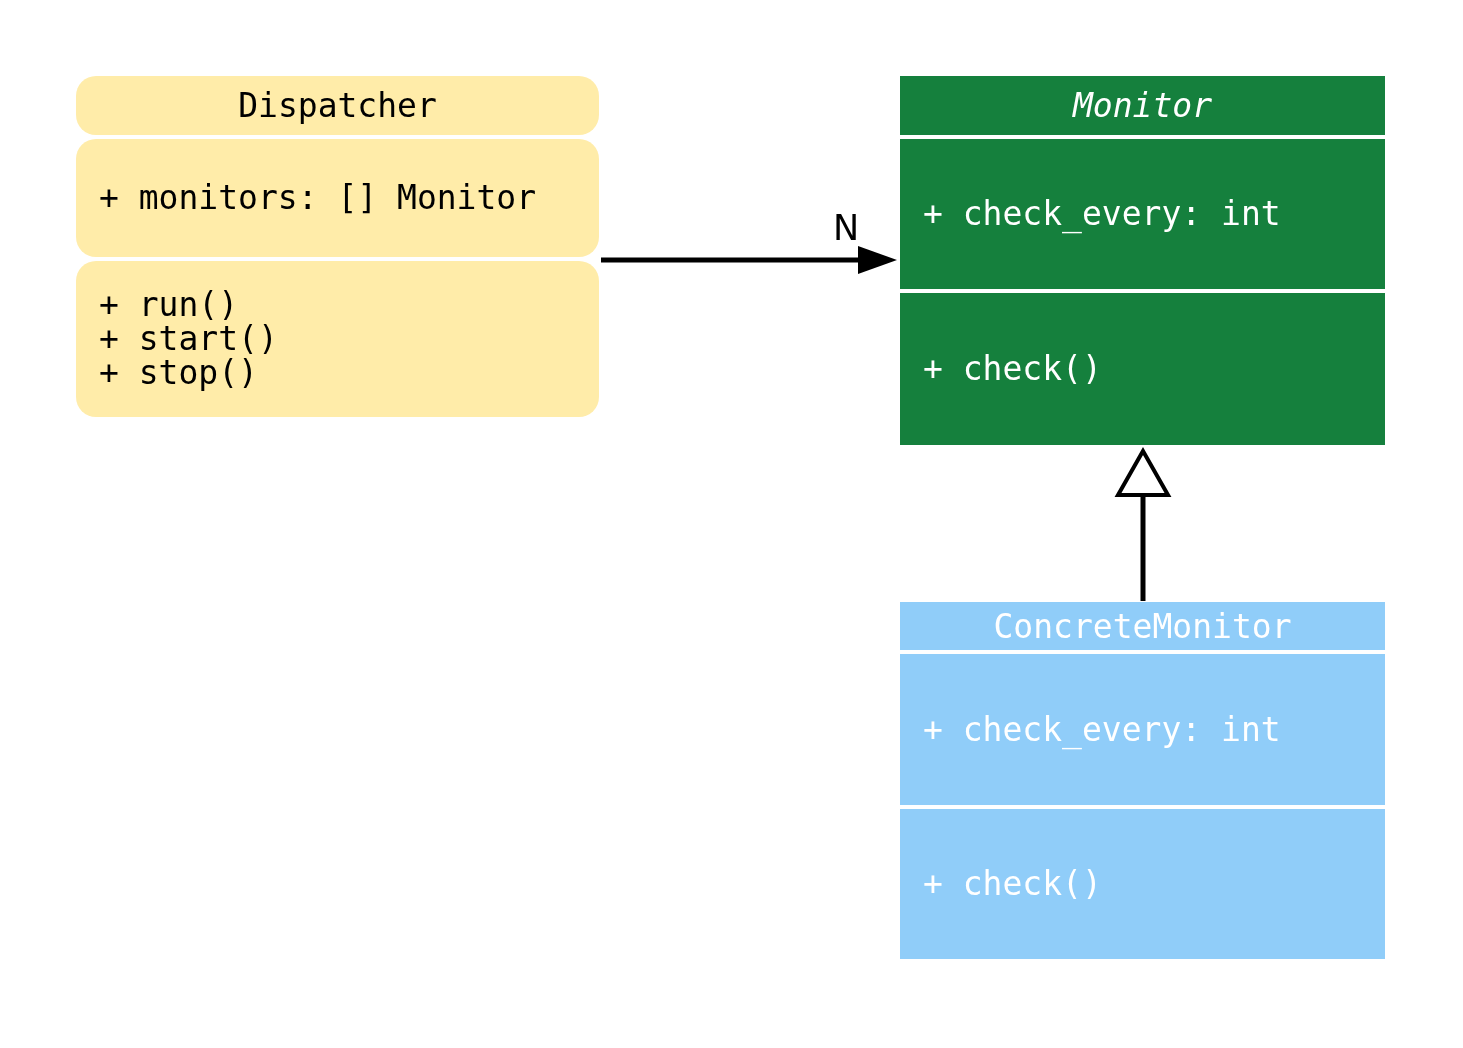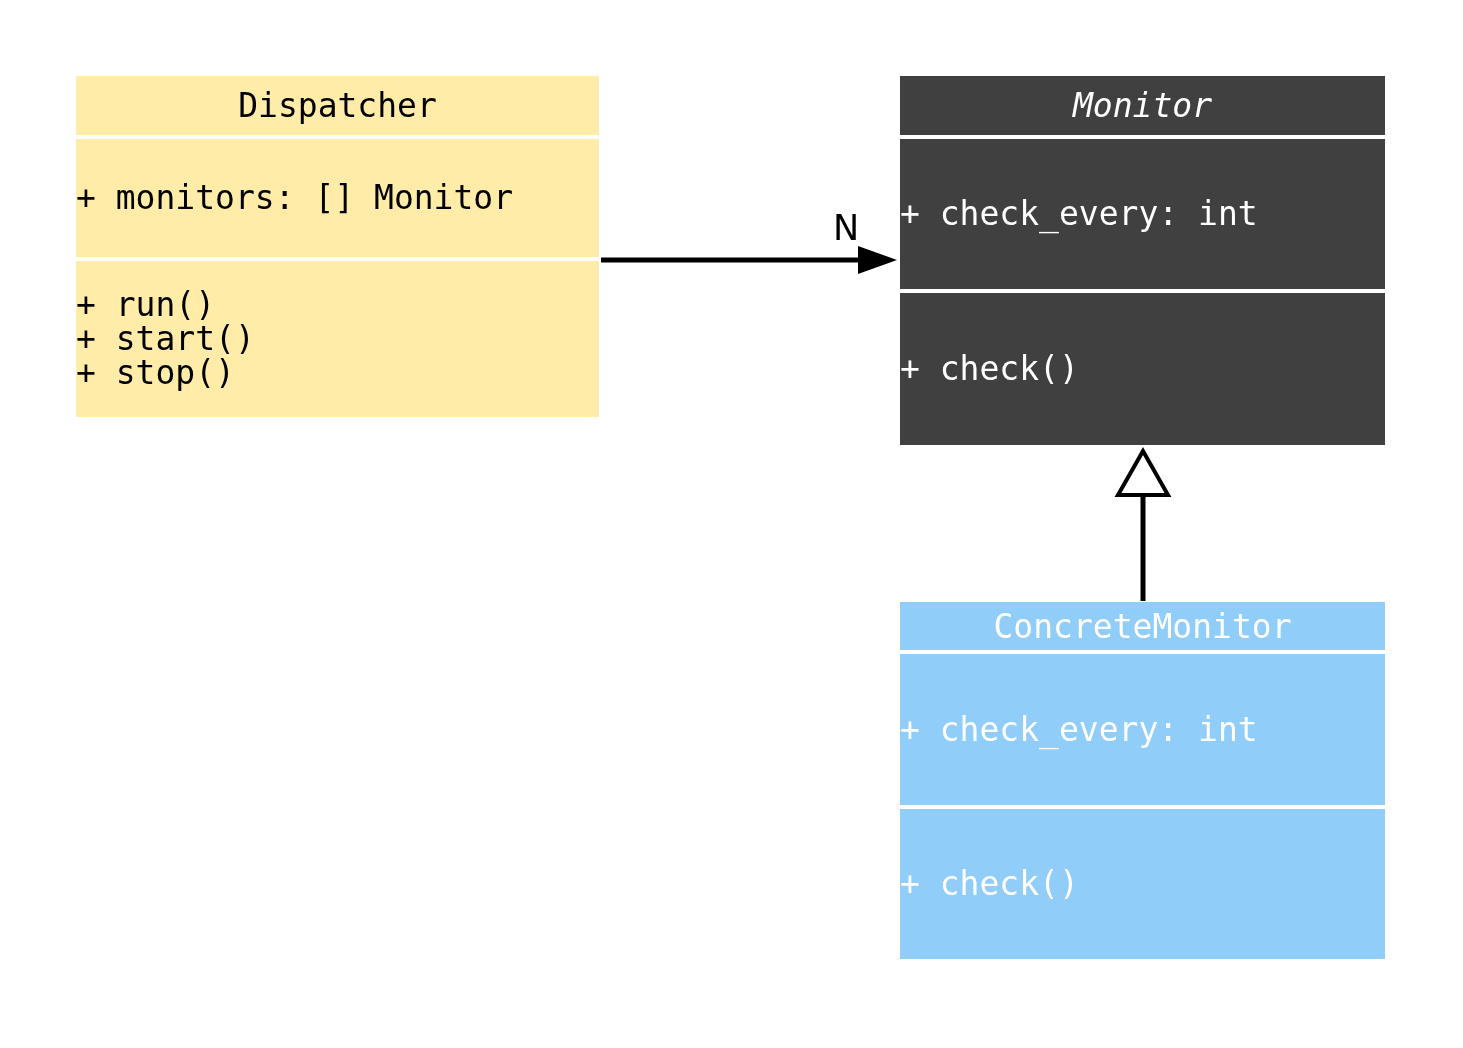--- a/index.html
+++ b/index.html
@@ -28,32 +28,33 @@
   .sec.header {
     display: flex;
     align-items: center;
     justify-content: center;
     font-size: 33px;
   }
   .sec.body {
     display: flex;
     flex-direction: column;
     justify-content: center;
+    padding-left: 23px;
     font-size: 33px;
     line-height: 34px;
   }
   
   .c-dispatcher { left: 76px; top: 76px; width: 523px; height: 365px; }
-  .c-dispatcher .sec { background: #FFECA9; color: #000000; }
+  .c-dispatcher .sec { background: #FFECA9; color: #000000; border-radius: 20px; }
   .c-dispatcher .sec.header  { height: 59px; }
   .c-dispatcher .sec.attrs   { height: 118px; }
   .c-dispatcher .sec.methods { height: 156px; }
   
   .c-monitor { left: 900px; top: 76px; width: 485px; height: 369px; }
-  .c-monitor .sec { background: #404040; color: #ffffff; }
+  .c-monitor .sec { background: #15803d; color: #ffffff; }
   .c-monitor .sec.header  { height: 59px; font-style: italic; }
   .c-monitor .sec.attrs   { height: 150px; }
   .c-monitor .sec.methods { height: 152px; }
   
   .c-concrete { left: 900px; top: 602px; width: 485px; height: 368px; }
   .c-concrete .sec { background: #90CDF9; color: #ffffff; }
   .c-concrete .sec.header  { height: 48px; }
   .c-concrete .sec.attrs   { height: 151px; }
   .c-concrete .sec.methods { height: 150px; }
 

